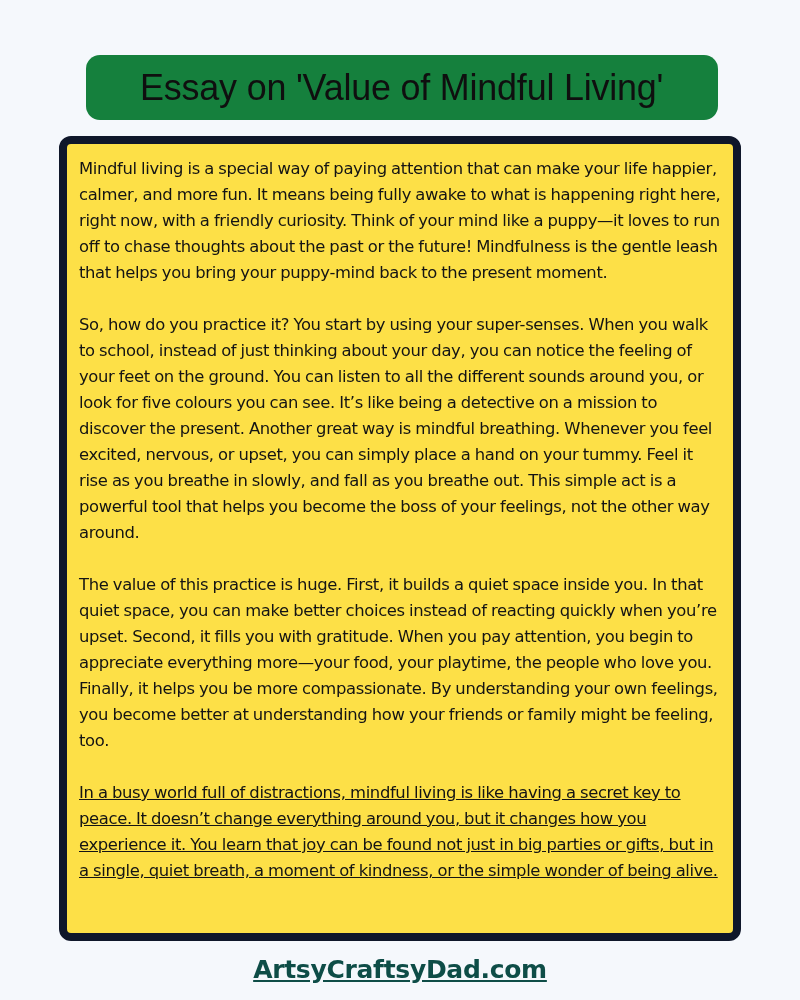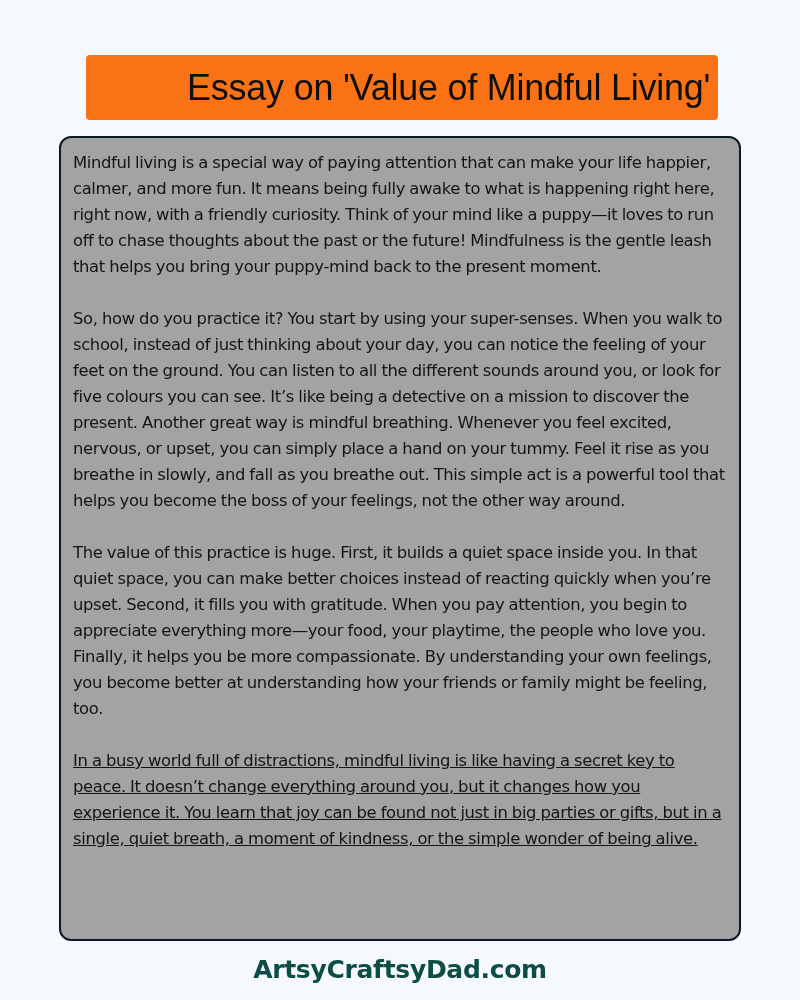--- a/index.html
+++ b/index.html
@@ -13,45 +13,45 @@
       position: relative;
       overflow: hidden;
       font-family: "DejaVu Sans", sans-serif;
     }
     .title-banner {
       position: absolute;
       left: 86px;
       top: 55px;
       width: 632px;
       height: 65px;
-      background: #f97316;
-      border-radius: 4px;
+      background: #15803d;
+      border-radius: 14px;
       display: flex;
       align-items: center;
-      justify-content: flex-end;
+      justify-content: center;
       box-sizing: border-box;
     }
     .title-text {
       font-family: "Liberation Sans", sans-serif;
       font-size: 37px;
       color: #0f0f0f;
       letter-spacing: -0.2px;
       white-space: nowrap;
       margin: 0;
       font-weight: normal;
       transform: scaleX(0.97);
     }
     .essay-card {
       position: absolute;
       left: 59px;
       top: 136px;
       width: 682px;
       height: 805px;
-      background: #a3a3a3;
-      border: 2px solid #0f172a;
+      background: #fde047;
+      border: 8px solid #0f172a;
       border-radius: 12px;
       box-sizing: border-box;
       padding: 12px 10px 0 12px;
     }
     .essay-paragraph {
       margin: 0 0 26px 0;
       font-family: "DejaVu Sans", sans-serif;
       font-size: 16.4px;
       line-height: 26px;
       color: #141414;
@@ -66,20 +66,21 @@
       position: absolute;
       left: 0;
       top: 955px;
       width: 800px;
       text-align: center;
       font-family: "DejaVu Sans", sans-serif;
       font-weight: bold;
       font-size: 25px;
       color: #0e4d47;
       letter-spacing: -0.3px;
+      text-decoration: underline;
     }
   </style>
 </head>
 <body>
 
 <div class="title-banner">
   <h1 class="title-text">Essay on 'Value of Mindful Living'</h1>
 </div>
 
 <div class="essay-card">

